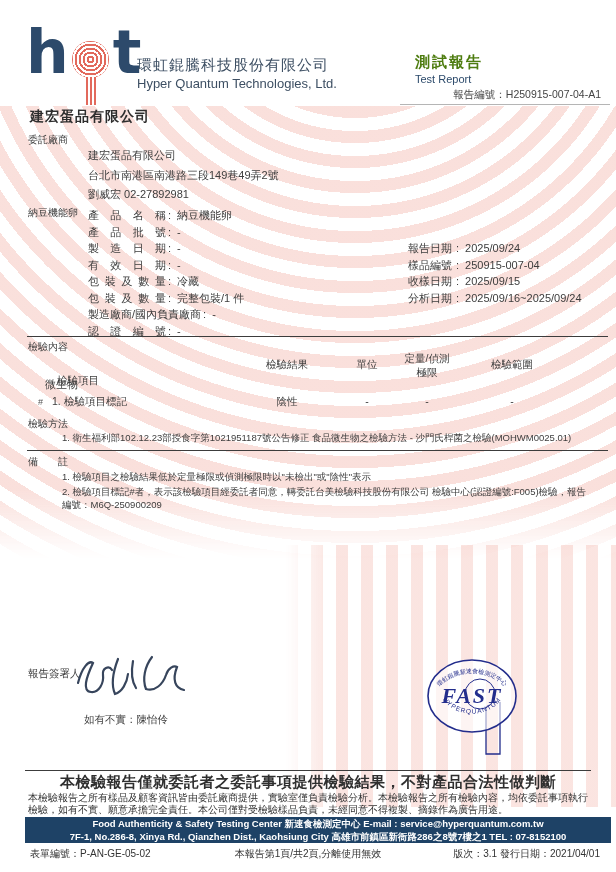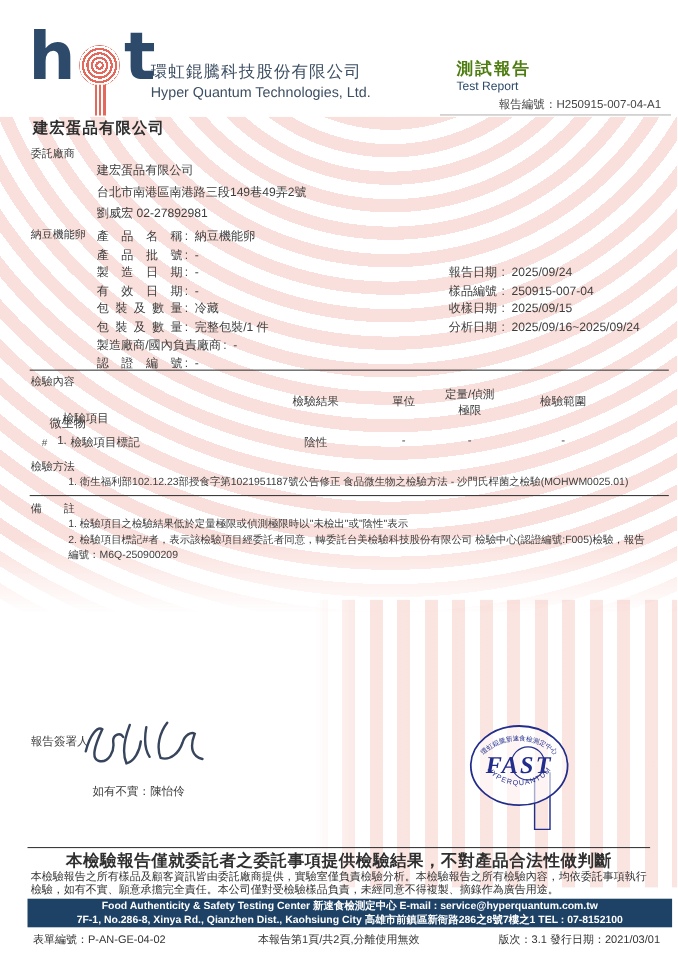--- a/index.html
+++ b/index.html
@@ -184,17 +184,17 @@
     </text>
   </svg>
 
   <div class="hr3"></div>
   <div class="banner">本檢驗報告僅就委託者之委託事項提供檢驗結果，不對產品合法性做判斷</div>
   <div class="disclaimer">本檢驗報告之所有樣品及顧客資訊皆由委託廠商提供，實驗室僅負責檢驗分析。本檢驗報告之所有檢驗內容，均依委託事項執行檢驗，如有不實、願意承擔完全責任。本公司僅對受檢驗樣品負責，未經同意不得複製、摘錄作為廣告用途。</div>
   <div class="bar">
     <div>Food Authenticity &amp; Safety Testing Center 新速食檢測定中心 E-mail : service@hyperquantum.com.tw</div>
     <div>7F-1, No.286-8, Xinya Rd., Qianzhen Dist., Kaohsiung City 高雄市前鎮區新衙路286之8號7樓之1 TEL : 07-8152100</div>
   </div>
-  <div class="foot-left">表單編號：P-AN-GE-04-02</div>
+  <div class="foot-left">表單編號：P-AN-GE-05-02</div>
   <div class="foot-center">本報告第1頁/共2頁,分離使用無效</div>
-  <div class="foot-right">版次：3.1 發行日期：2021/03/01</div>
+  <div class="foot-right">版次：3.1 發行日期：2021/04/01</div>
 
 </div>
 
 </body></html>

